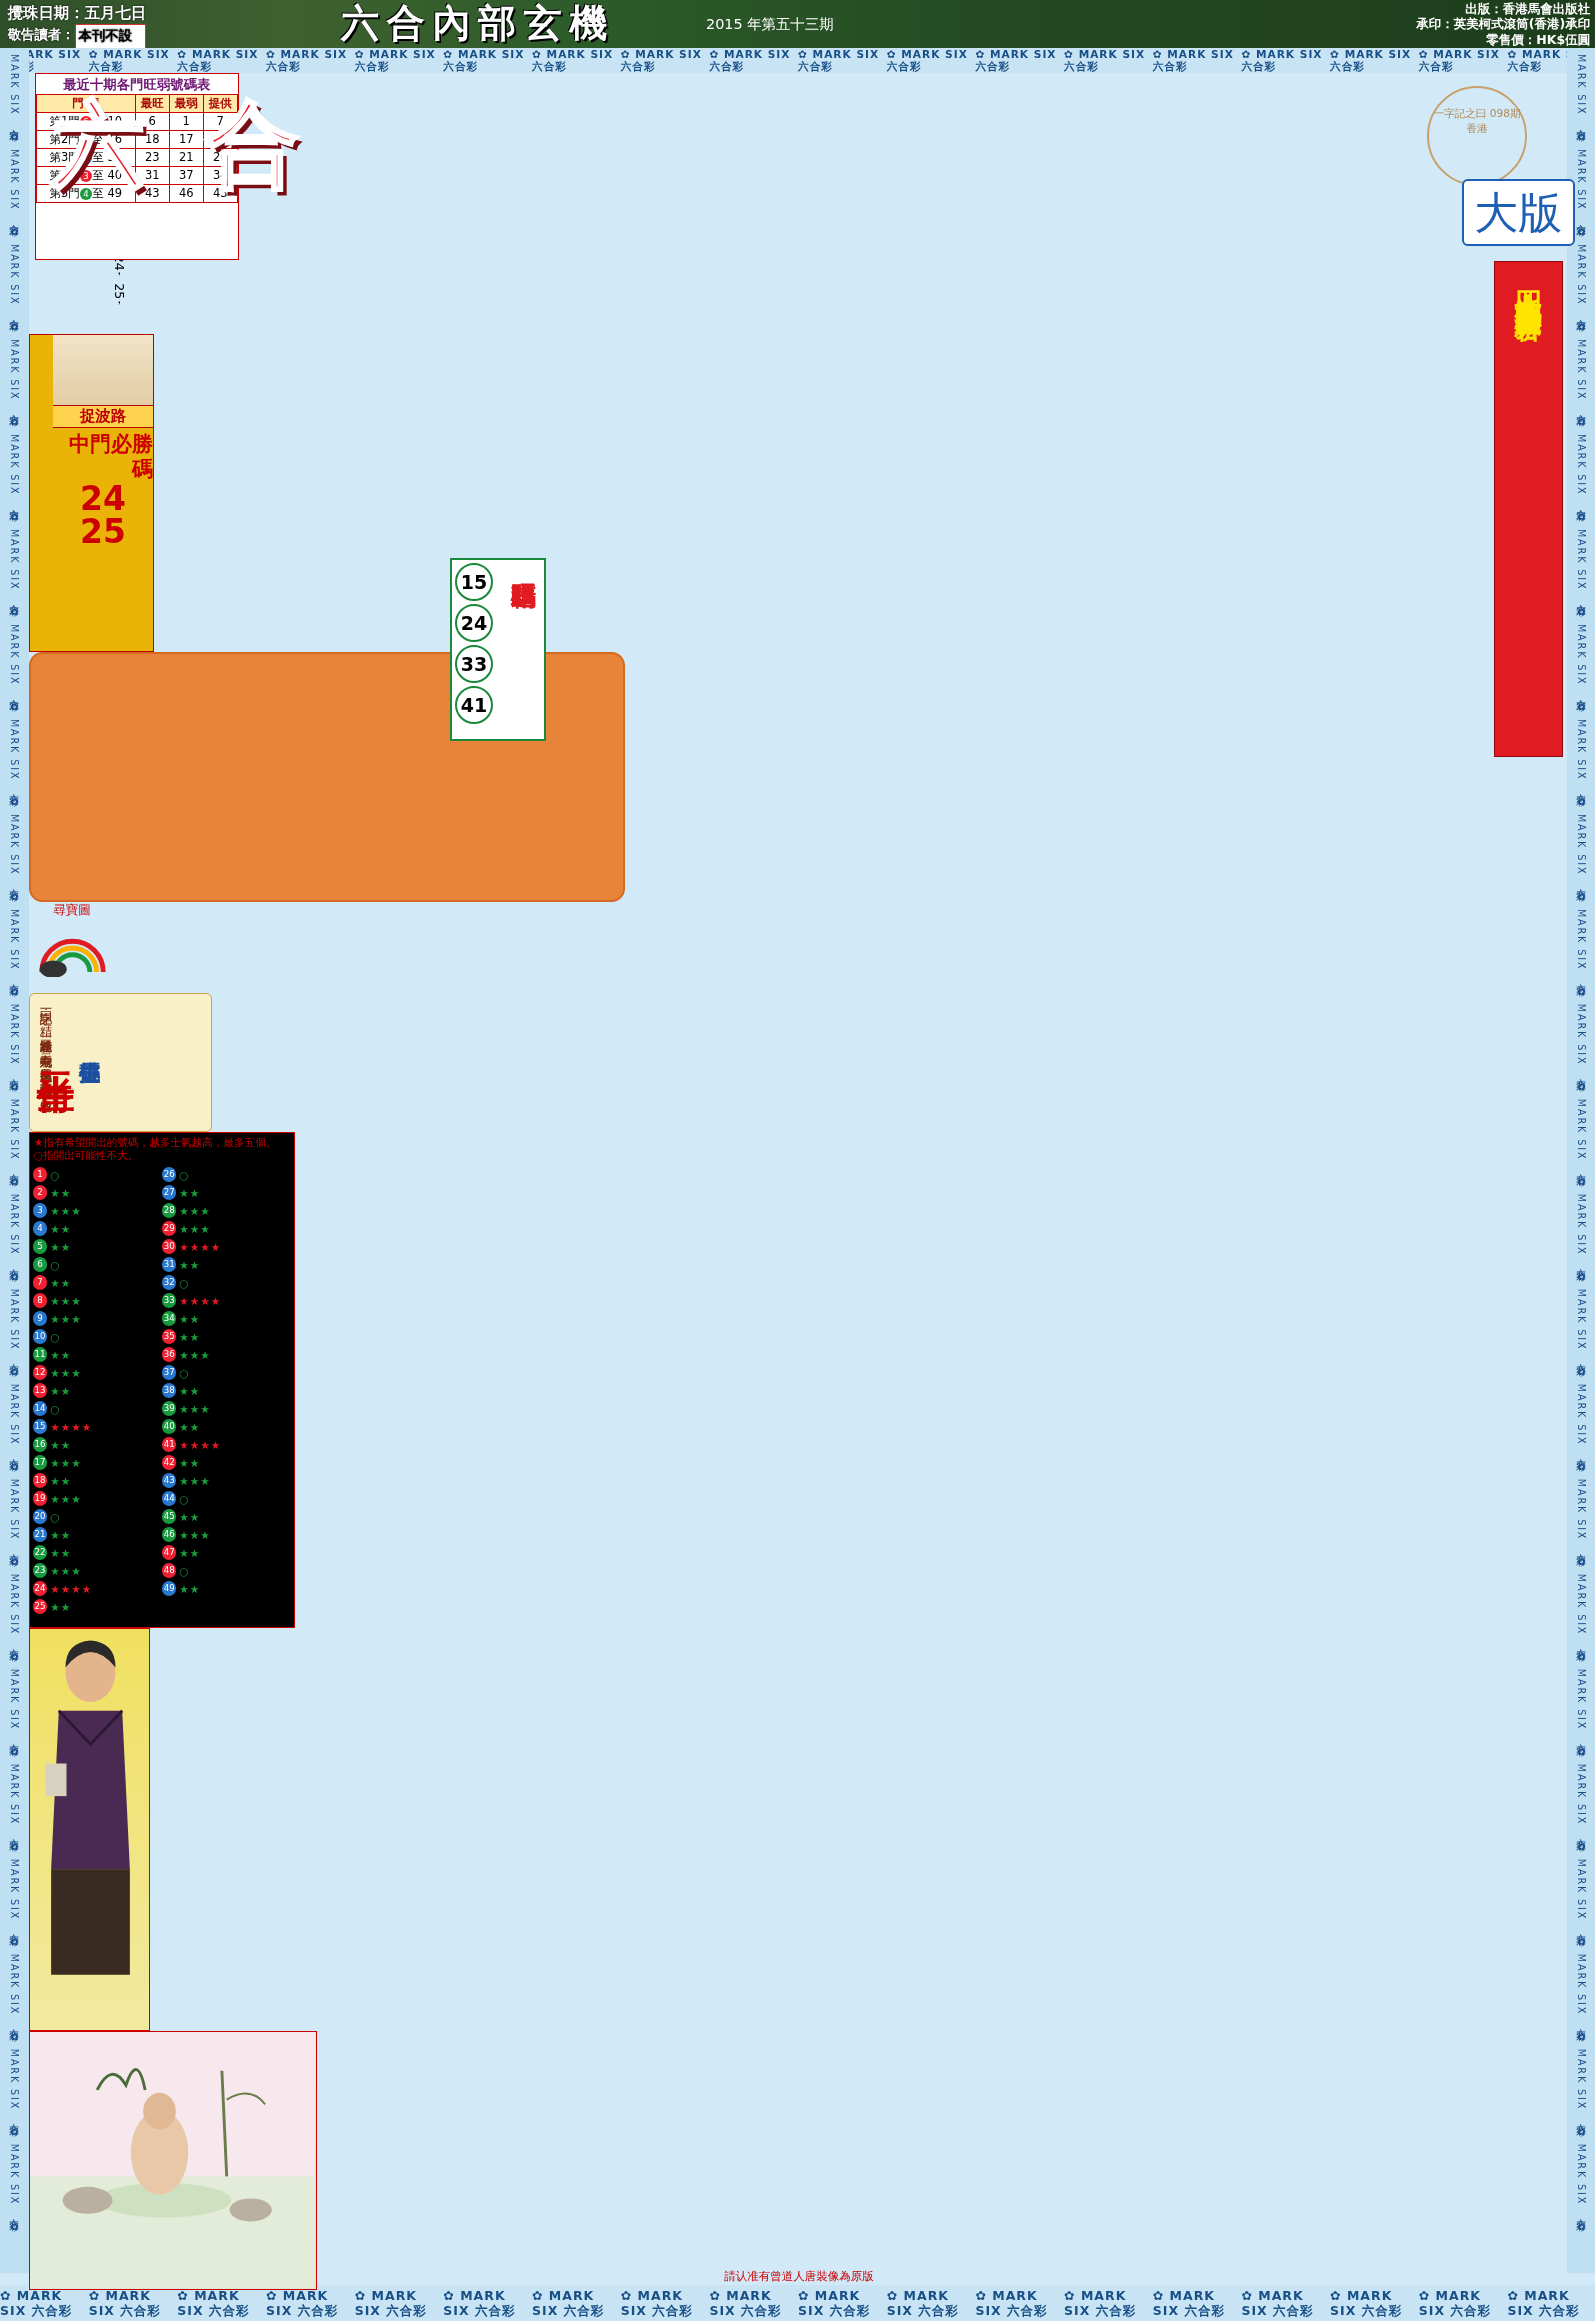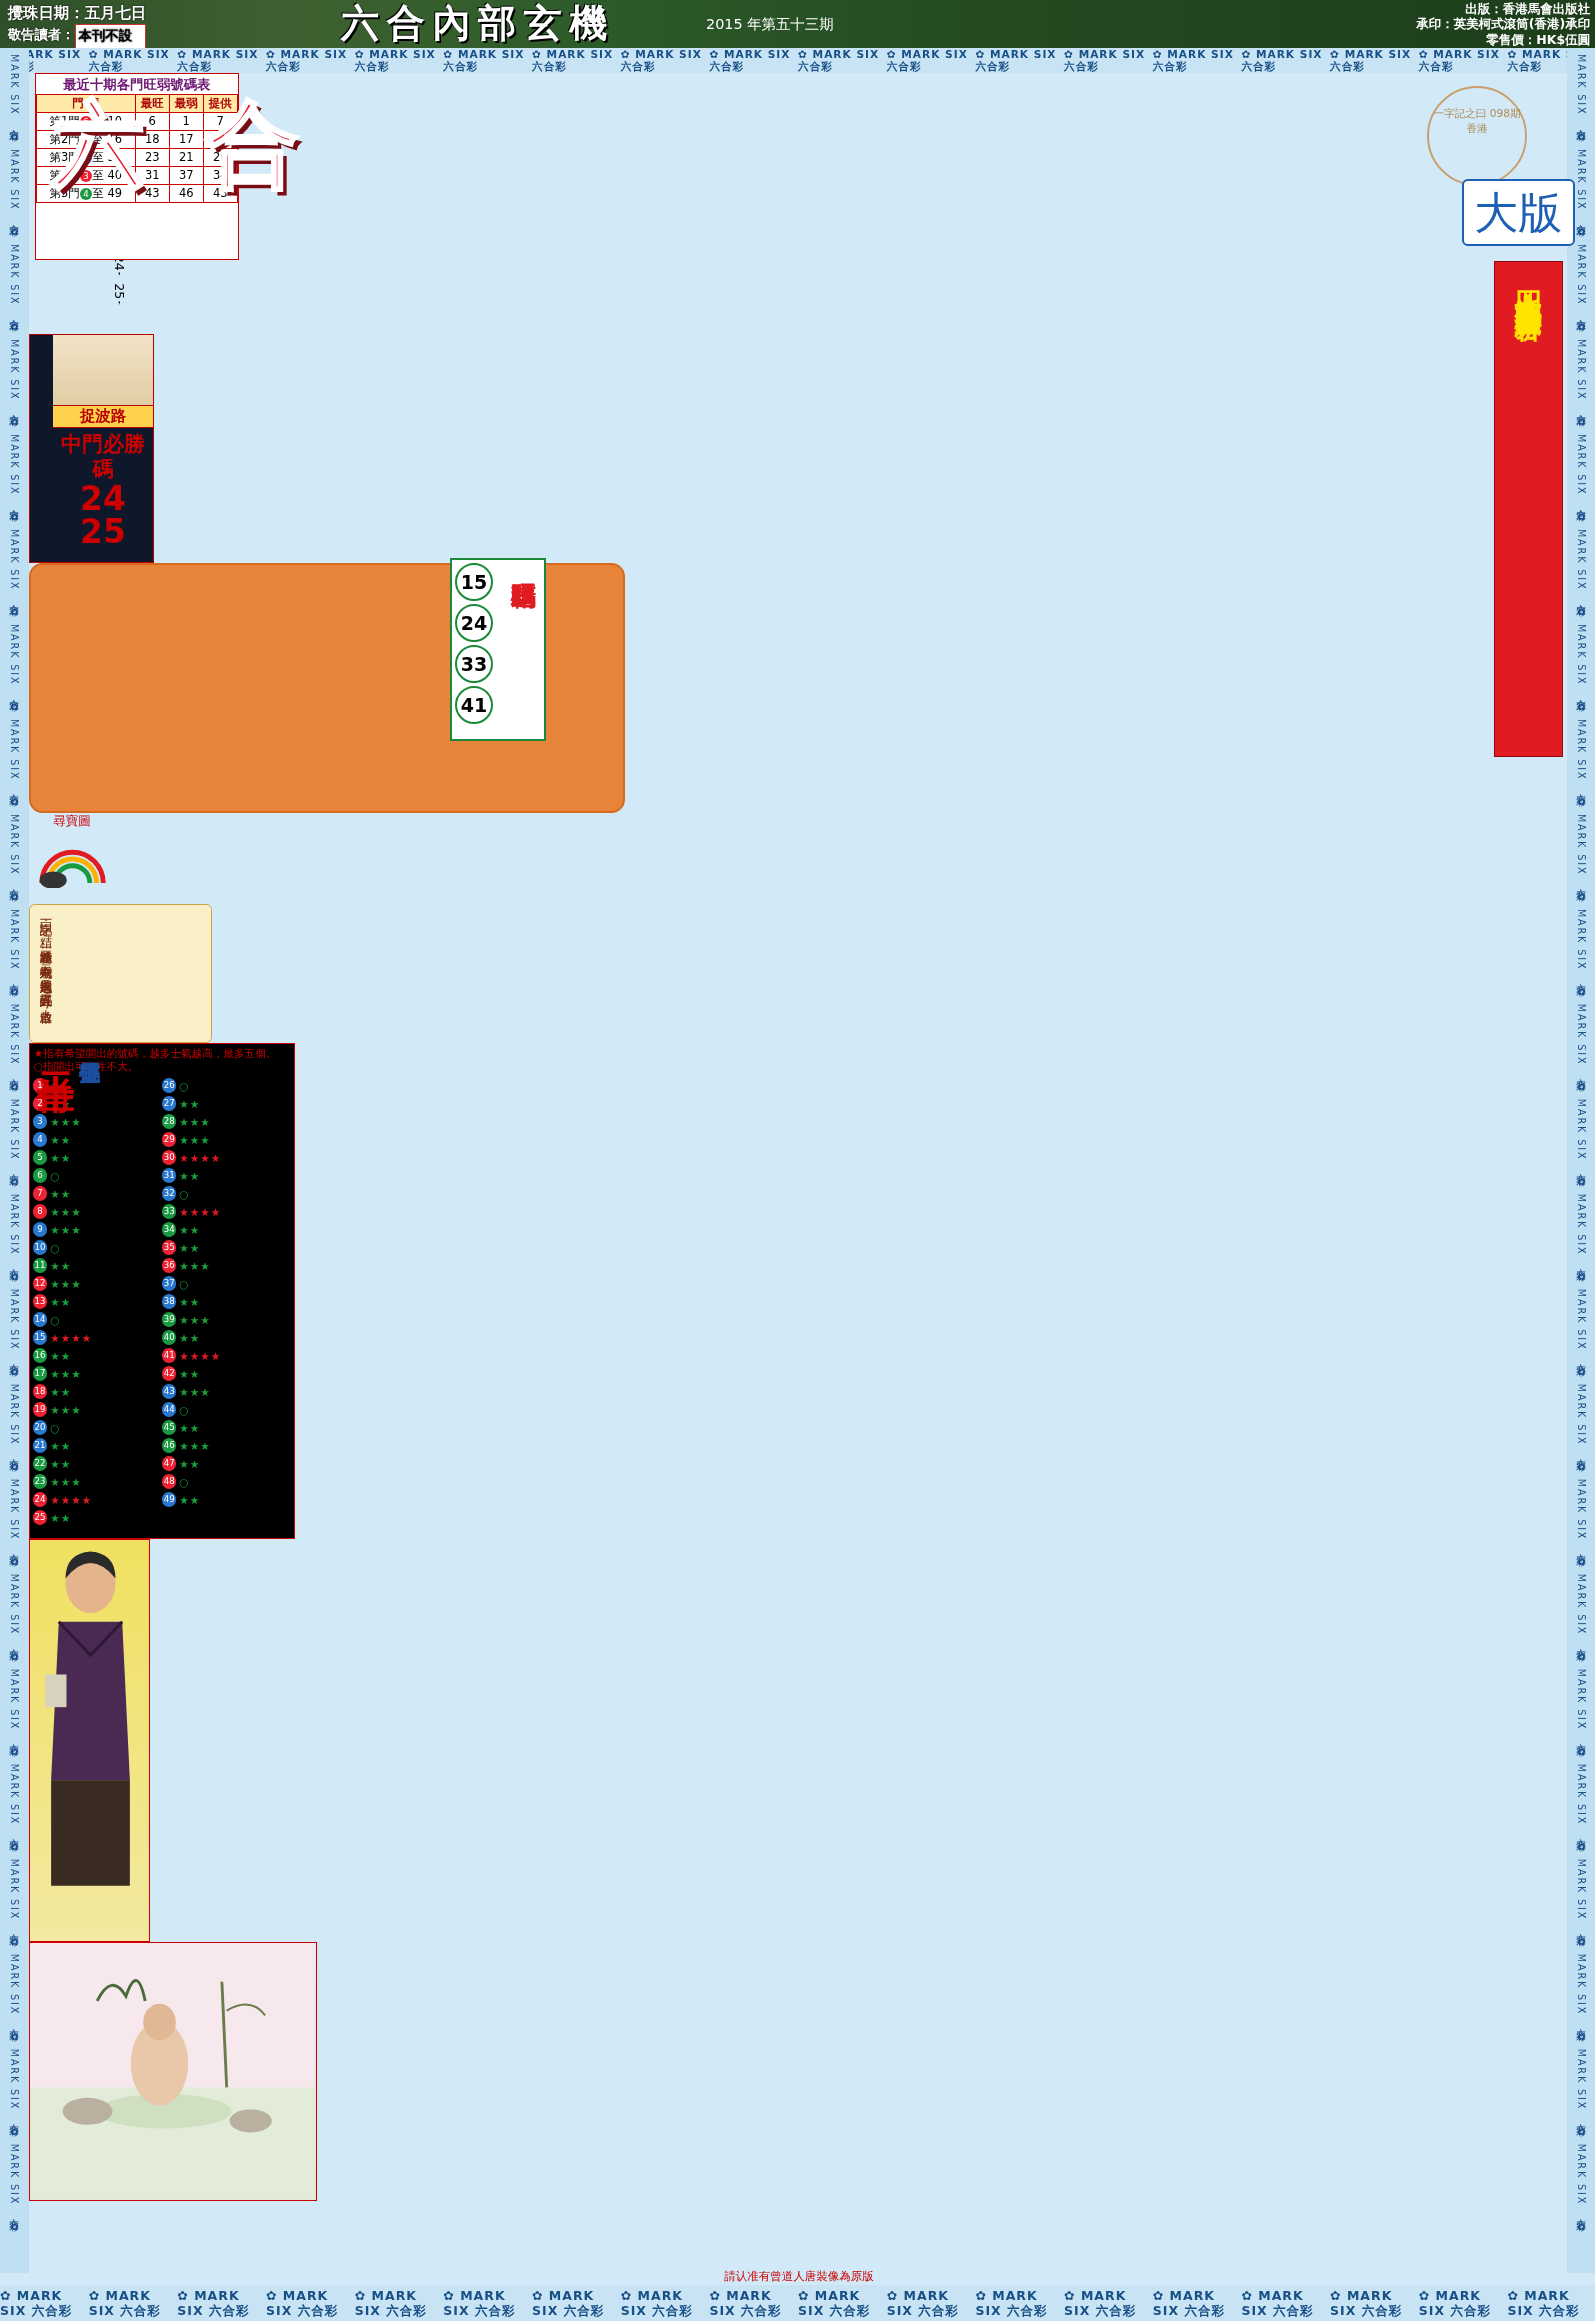--- a/index.html
+++ b/index.html
@@ -73,23 +73,23 @@
   #tbl-hot th { background:#ffe9a8; border:1px solid #c00; color:#a00; font-size:11.5px; padding:1px;}
   #tbl-hot td { border:1px solid #c00; text-align:center; padding:1px; font-size:11.5px;}
   .mini-ball { display:inline-block; width:12.5px;height:12.5px;border-radius:50%; color:#fff; font-size:8.6px; line-height:12.5px; text-align:center; }
   .b-red{background:#e23}.b-blue{background:#2878d0}.b-green{background:#1a9a40}
 
   
   #txt-col1 { left: 215px; top: 0; width: 102px; height: 261px; font-size:12.5px; line-height:16.3px; color:#000;
     writing-mode: vertical-rl; padding:3.8px; }
 
   
-  #catch { left: 323px; top: 0; width: 125px; height: 229px; border:1.9px solid #b00; background:#0f172a;padding-left:23px; }
+  #catch { left: 323px; top: 0; width: 125px; height: 318px; border:1.9px solid #b00; background:#eab308;padding-left:23px; }
   #catch .lbl { background:#ffd24d; text-align:center; font-size:15.4px; font-weight:bold; color:#b00; border-bottom:1.9px solid #b00;}
-  #catch .mid { text-align:center; font-size:21px; font-weight:bold; color:#c00; line-height:25px; margin-top:3.8px;}
+  #catch .mid { text-align:right; font-size:21px; font-weight:bold; color:#c00; line-height:25px; margin-top:3.8px;}
   #catch .num { text-align:center; font-size:33px; font-weight:bold; color:#c00; line-height:33px;}
   #catch .pic { height:71px; background:linear-gradient(#f2e3c8,#e2cda4); border-bottom:1.9px solid #b00; position:relative;}
 
   
   #hero { left: 452px; top: 0; width: 596px; height: 250px; background:#e8833a; border-radius:13.4px; border:2.9px solid #d46a22;}
   #hero .l1 { position:absolute; left:23px; top:9.6px; font-size:92px; font-weight:bold; color:#e8192c; letter-spacing:15.4px;
      -webkit-text-stroke:2.9px #fff; text-shadow: 4.8px 4.8px 0 #7a0c14;}
   #hero .l2 { position:absolute; left:38px; top:125px; font-size:58px; font-weight:bold; color:#ffe000; letter-spacing:7.7px;
      -webkit-text-stroke:1.9px #b8002a; text-shadow: 3.8px 3.8px 0 #6b0016;}
   #hero .badge { position:absolute; right:-7.7px; top:106px; width:113px; height:67px; background:#fff; border:2.9px solid #1d5fb5; border-radius:5.8px;

